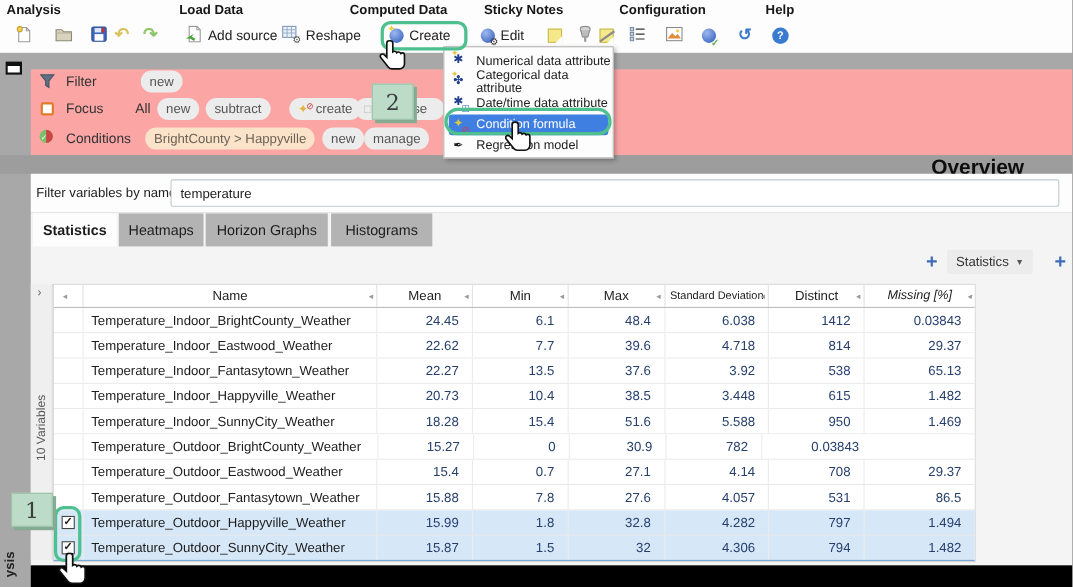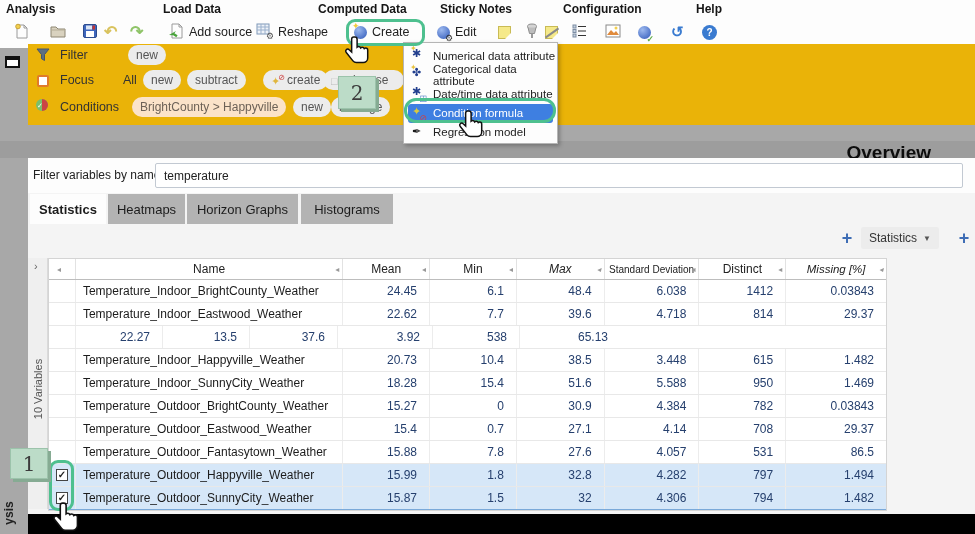--- a/index.html
+++ b/index.html
@@ -33,21 +33,21 @@
   
   .ring { position:absolute; border:3px solid #4ec08f; border-radius:9px; z-index:55; pointer-events:none; }
 
   
   .restore-ico { position:absolute; left:5px; top:56px; width:15px; height:12px; background:#fff;
                  border:2px solid #111; border-top:4px solid #111; }
   .side-tab { position:absolute; left:-11px; top:506px; width:40px; text-align:center;
               transform:rotate(-90deg); font-size:12px; font-weight:bold; color:#222; }
 
   
-  .fpanel { position:absolute; left:28px; top:44px; width:947px; height:81px; background:#eab308; }
+  .fpanel { position:absolute; left:28px; top:63px; width:947px; height:81px; background:#fca5a5; }
   .frow-label { position:absolute; font-size:12.5px; color:#333; }
   .pill { position:absolute; height:20px; border-radius:10px; background:#ececec; color:#555;
           font-size:12px; line-height:20px; padding:0 8px; display:inline-flex; align-items:center; gap:4px; white-space:nowrap; }
   .pill.orange { background:#fbe3c9; color:#6d6257; }
   .mini-star { position:relative; display:inline-block; width:12px; height:12px; }
   .mini-star .s { position:absolute; left:0; top:-3px; color:#e0b63e; font-size:11px; }
   .mini-star .no { position:absolute; right:-2px; bottom:-2px; color:#cc4040; font-size:8px; }
   .focus-sq { display:inline-block; width:12px; height:12px; border:2px solid #e07b2a; background:#fff; border-radius:2px; }
 
   
@@ -85,21 +85,21 @@
   .hcell.first .sortarr { right:auto; left:8px; }
   .trow { display:flex; height:23px; border-bottom:1px solid #e8e8e8; background:#fff; }
   .trow.hl { background:#d6e7f8; }
   .trow.hl:last-child { border-bottom:1px solid #7aa9d9; }
   .cell { font-size:12px; display:flex; align-items:center; border-right:1px solid #ececec; color:#26406e;
           justify-content:flex-end; padding-right:12px; white-space:nowrap; overflow:hidden; }
   .cell.cb { width:27px; justify-content:center; padding:0; }
   .cell.c0 { width:268px; justify-content:flex-start; padding:0 4px 0 7px; color:#1c1c1c; }
   .c1 { width:87px; } .c2 { width:87px; } .c3 { width:88px; } .c4 { width:95px; } .c5 { width:87px; }
   .c6 { width:100px; border-right:none; }
-  .hw0 { width:268px; } .hw1 { width:87px; } .hw2 { width:87px; } .hw3 { width:88px;font-style:italic; }
+  .hw0 { width:268px; } .hw1 { width:87px; } .hw2 { width:87px; } .hw3 { width:88px; }
   .hw4 { width:95px; font-size:10px;text-align:right; } .hw5 { width:87px; } .hw6 { width:100px; font-size:11.5px; border-right:none;font-style:italic; }
   .hwcb { width:27px; }
   .checkbox { width:12px; height:12px; background:#fff; border:1px solid #444; font-size:10px; font-weight:bold;
               color:#222; display:flex; align-items:center; justify-content:center; line-height:10px; }
 
   .blackbar { position:absolute; left:28px; top:514px; width:947px; height:20px; background:#000; }
 
   
   .menu { position:absolute; left:403px; top:42px; width:155px; height:102px; background:#fdfdfd;
           border:1px solid #b5b5b5; box-shadow:2px 2px 4px rgba(0,0,0,.25); z-index:50; padding-top:3px; }
@@ -350,20 +350,21 @@
           <div class="cell c0">Temperature_Indoor_Eastwood_Weather</div>
           <div class="cell c1">22.62</div>
           <div class="cell c2">7.7</div>
           <div class="cell c3">39.6</div>
           <div class="cell c4">4.718</div>
           <div class="cell c5">814</div>
           <div class="cell c6">29.37</div>
         </div>
         <div class="trow">
           <div class="cell cb"></div>
+          <div class="cell c0">Temperature_Indoor_Fantasytown_Weather</div>
           <div class="cell c1">22.27</div>
           <div class="cell c2">13.5</div>
           <div class="cell c3">37.6</div>
           <div class="cell c4">3.92</div>
           <div class="cell c5">538</div>
           <div class="cell c6">65.13</div>
         </div>
         <div class="trow">
           <div class="cell cb"></div>
           <div class="cell c0">Temperature_Indoor_Happyville_Weather</div>
@@ -383,21 +384,20 @@
           <div class="cell c4">5.588</div>
           <div class="cell c5">950</div>
           <div class="cell c6">1.469</div>
         </div>
         <div class="trow">
           <div class="cell cb"></div>
           <div class="cell c0">Temperature_Outdoor_BrightCounty_Weather</div>
           <div class="cell c1">15.27</div>
           <div class="cell c2">0</div>
           <div class="cell c3">30.9</div>
-          <div class="cell c4">4.384</div>
           <div class="cell c5">782</div>
           <div class="cell c6">0.03843</div>
         </div>
         <div class="trow">
           <div class="cell cb"></div>
           <div class="cell c0">Temperature_Outdoor_Eastwood_Weather</div>
           <div class="cell c1">15.4</div>
           <div class="cell c2">0.7</div>
           <div class="cell c3">27.1</div>
           <div class="cell c4">4.14</div>

